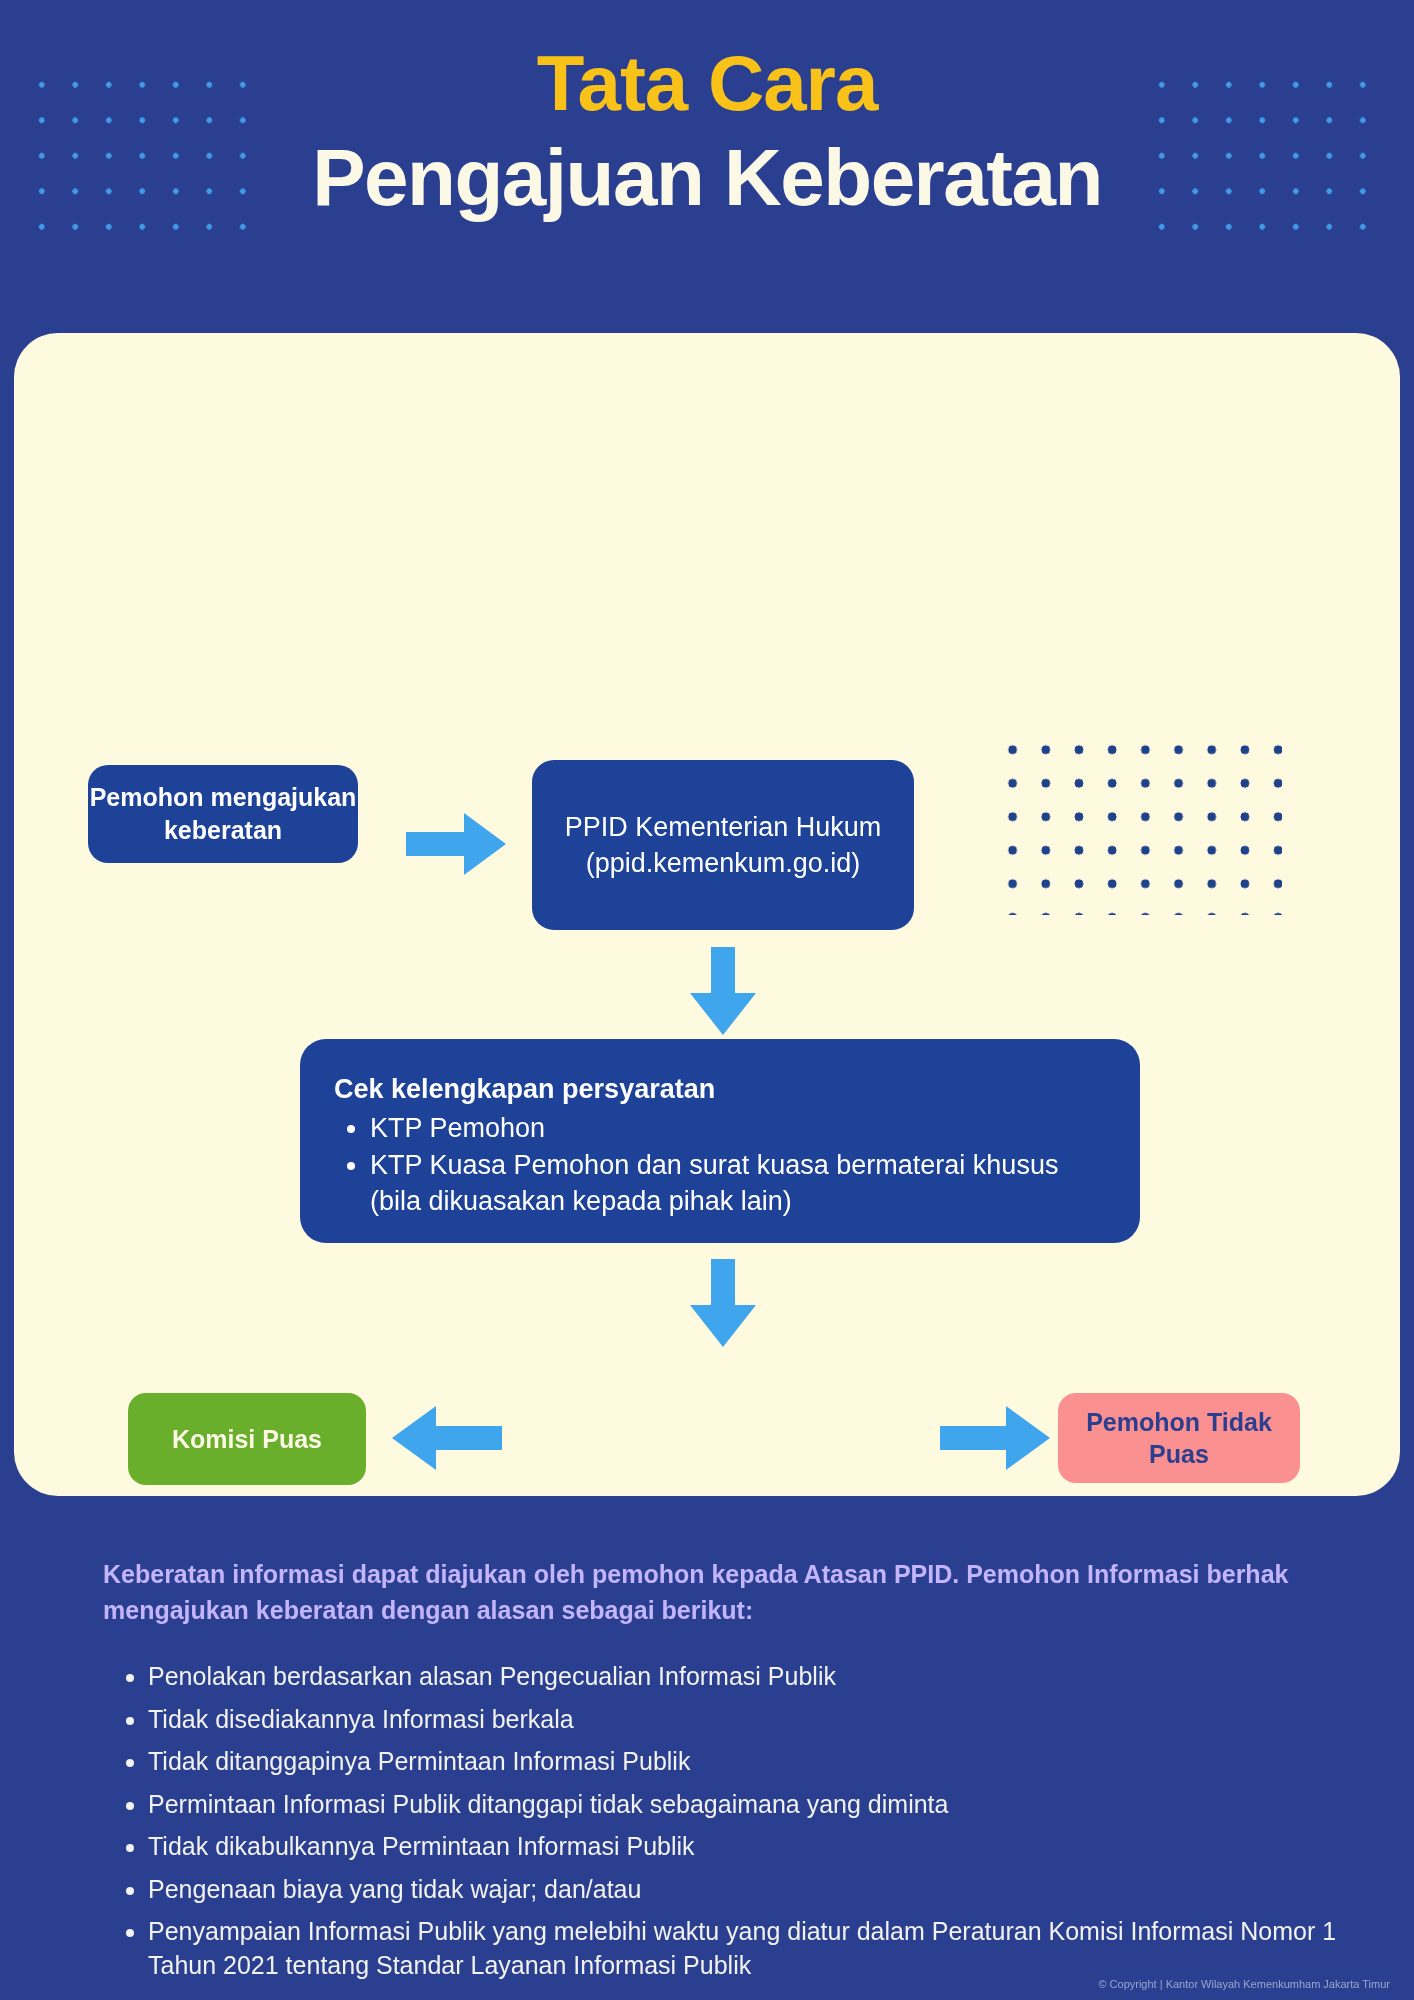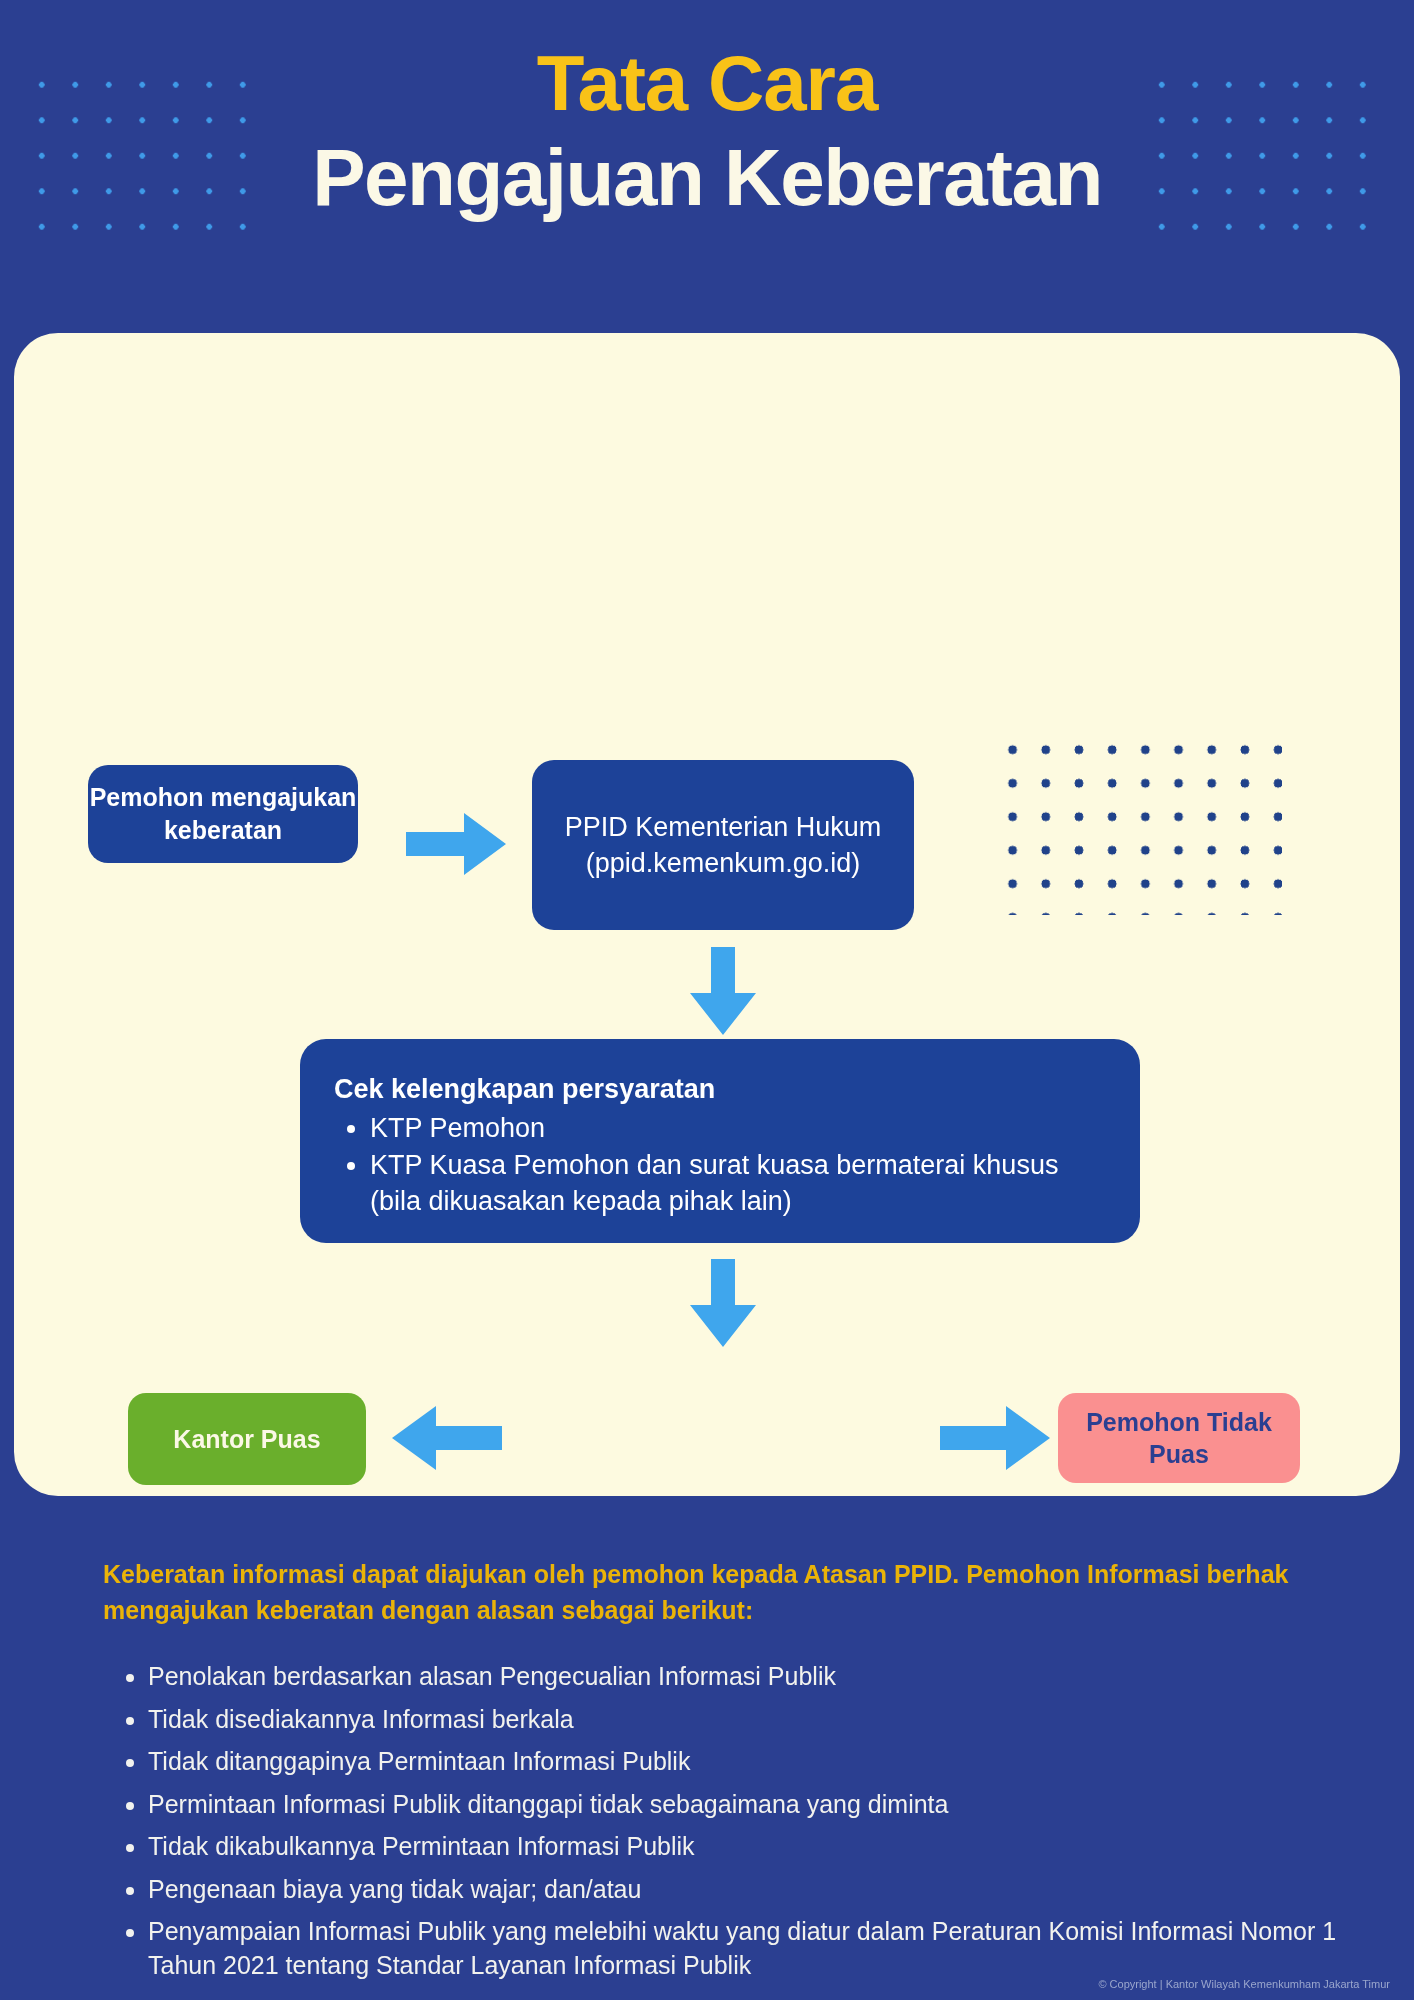--- a/index.html
+++ b/index.html
@@ -147,21 +147,21 @@
   .bottom {
     position: absolute;
     top: 1496px; left: 0;
     width: 1414px; height: 504px;
     background: #2b3f91;
   }
   .bottom-heading {
     position: absolute;
     left: 103px; top: 60px;
     width: 1215px;
-    color: #eab308;
+    color: #c4b5fd;
     font-size: 25px;
     font-weight: bold;
     line-height: 1.45;
   }
   .bottom-list {
     position: absolute;
     left: 148px; top: 164px;
     width: 1230px;
     color: #f2f2ee;
     font-size: 25px;
@@ -217,21 +217,21 @@
 
   <svg class="arrow a-left1" viewBox="0 0 110 64">
     <path d="M110 20 H44 V0 L0 32 L44 64 V44 H110 Z" fill="#3fa6ed"></path>
   </svg>
 
 
   <svg class="arrow a-right2" viewBox="0 0 110 64">
     <path d="M0 20 H66 V0 L110 32 L66 64 V44 H0 Z" fill="#3fa6ed"></path>
   </svg>
 
-  <div class="box green b-puas">Kantor Puas</div>
+  <div class="box green b-puas">Komisi Puas</div>
 
   <div class="box pink b-tidakpuas">Pemohon Tidak Puas</div>
 
 </div>
 
 <div class="bottom">
   <div class="bottom-heading">Keberatan informasi dapat diajukan oleh pemohon kepada Atasan PPID. Pemohon Informasi berhak mengajukan keberatan dengan alasan sebagai berikut:</div>
 
   <ul class="bottom-list">
     <li>Penolakan berdasarkan alasan Pengecualian Informasi Publik</li>

